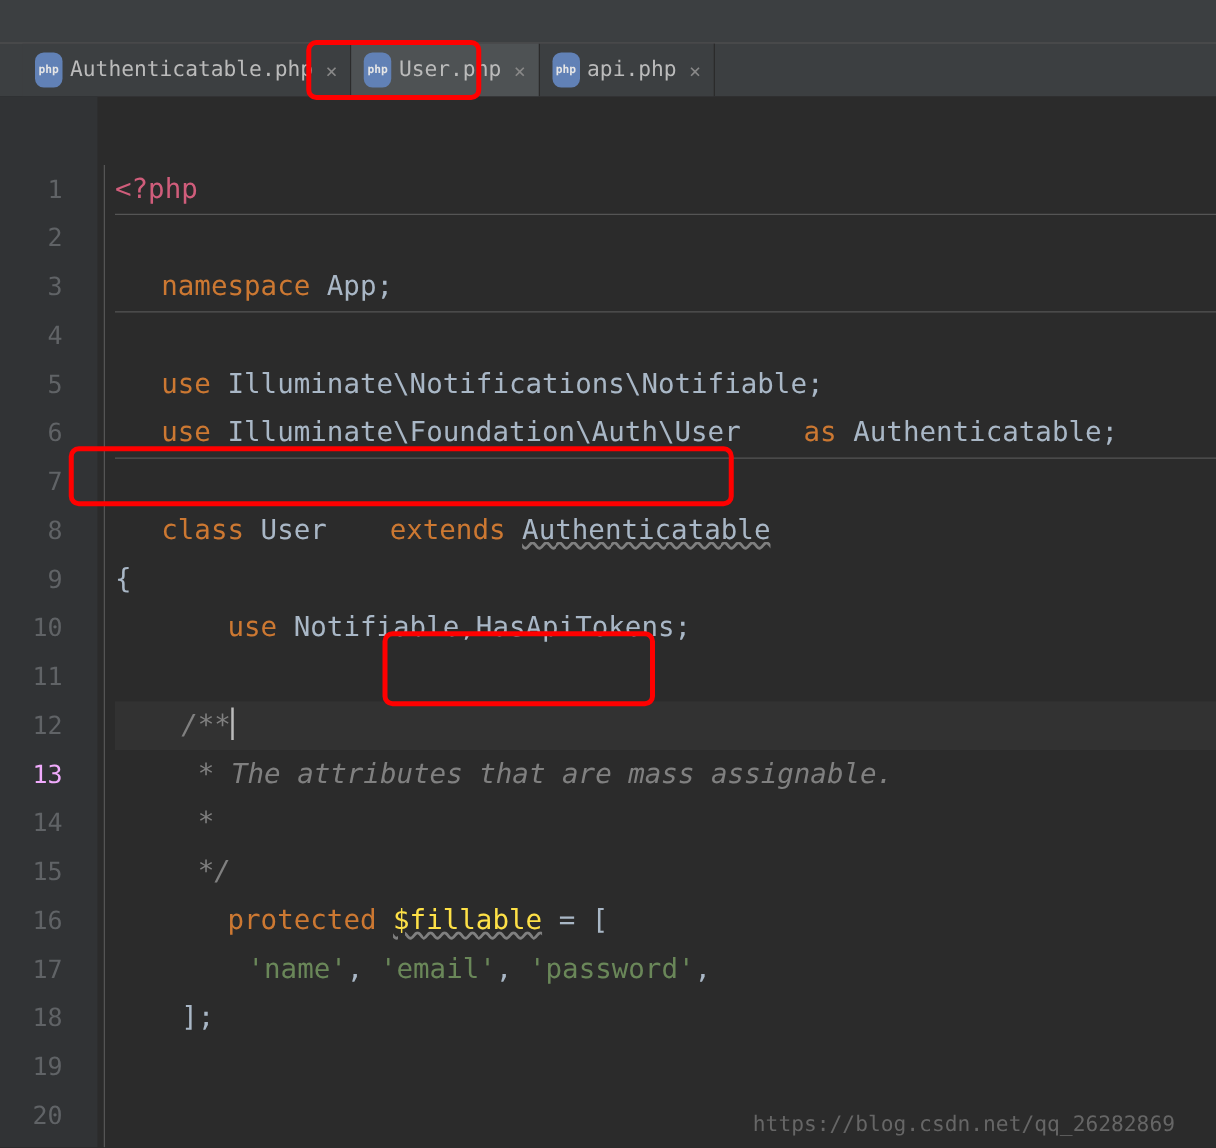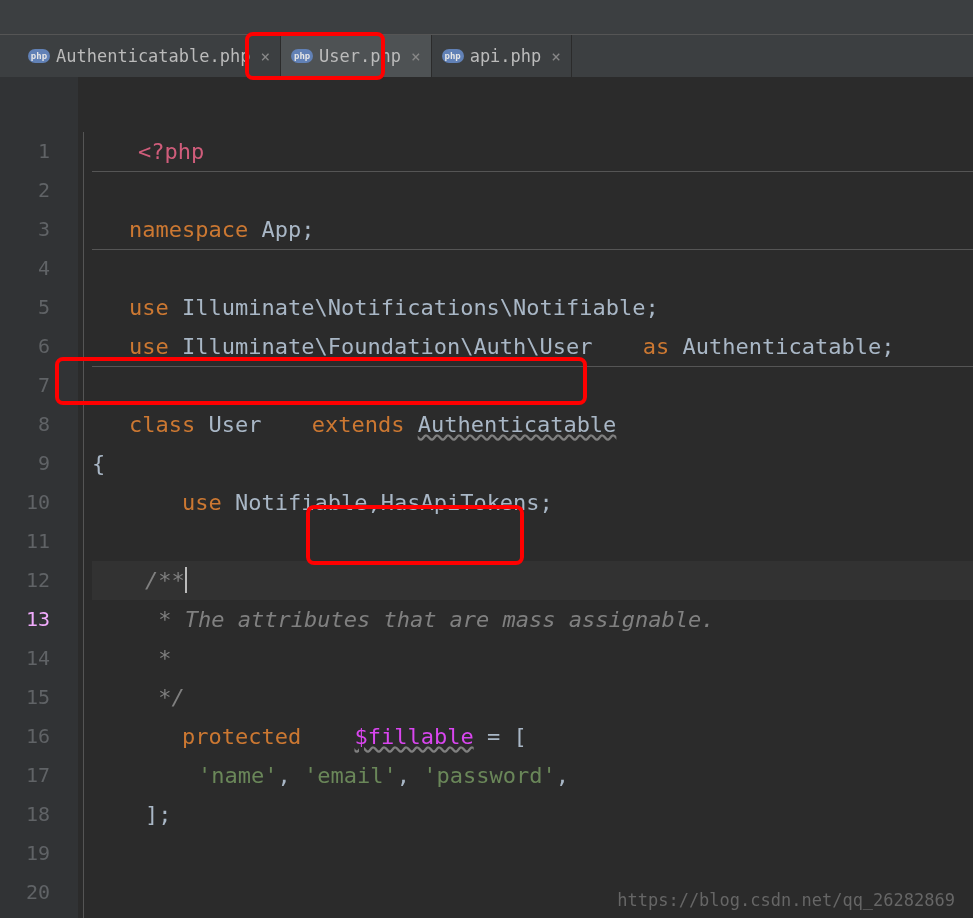--- a/index.html
+++ b/index.html
@@ -37,21 +37,21 @@
   border-right: 1px solid #2b2b2b;
 }
 .tab.active {
   background: #4e5254;
 }
 .php-icon {
   display: inline-flex;
   align-items: center;
   justify-content: center;
   width: 22px;
-  height: 14px;
+  height: 28px;
   background: #6181b6;
   border-radius: 7px;
   font-size: 9px;
   font-weight: bold;
   color: #e6e6e6;
 }
 .tab-close {
   color: #888;
   font-size: 16px;
   margin-left: 4px;
@@ -97,24 +97,24 @@
 }
 .code-line {
   height: 39px;
   line-height: 39px;
   white-space: pre;
 }
 .code-line.current-line {
   background: #323232;
 }
 .kw { color: #cc7832; margin-left: 37px; }
-.tag-open { color: #d05d7b; margin-left: 46px; }
+.tag-open { color: #d05d7b; }
 .cls { color: #a9b7c6; }
 .str { color: #6a8759; }
-.var { color: #d946ef; margin-left: 40px; }
+.var { color: #fde047; }
 .comment { color: #808080; font-style: italic; }
 .plain { color: #a9b7c6; }
 .wavy {
   text-decoration-line: underline;
   text-decoration-style: wavy;
   text-decoration-color: #808080;
 }
 .highlight-box {
   position: absolute;
   border: 4px solid #ff0000;
@@ -126,21 +126,21 @@
   display: inline-block;
   width: 2px;
   height: 26px;
   background: #bbbbbb;
   vertical-align: middle;
   margin-top: -4px;
 }
 .watermark {
   position: absolute;
   bottom: 8px;
-  right: 18px;
+  right: 33px;
   color: #666;
   font-size: 17px;
   font-family: Consolas, monospace;
 }
 .sep-line {
   border-top: 1px solid #555;
   margin-left: 0;
 }
 </style>
 </head>

